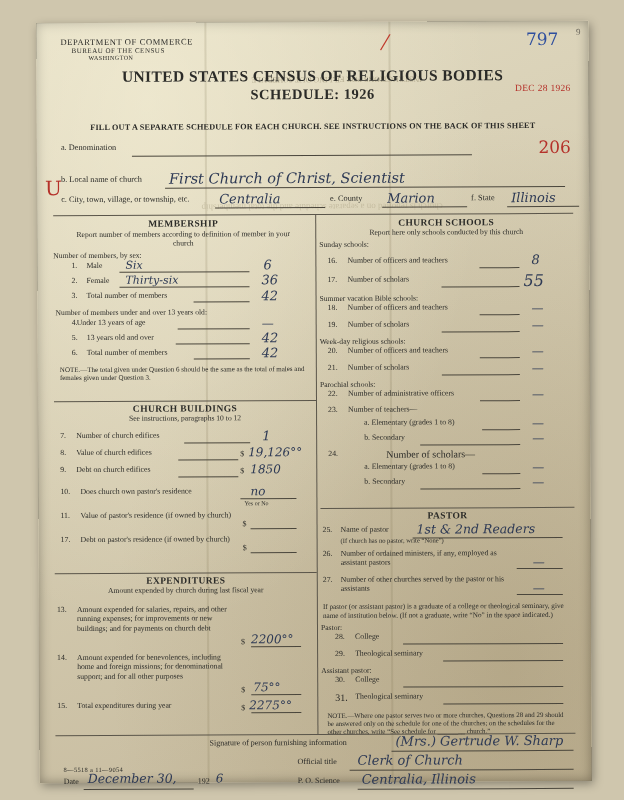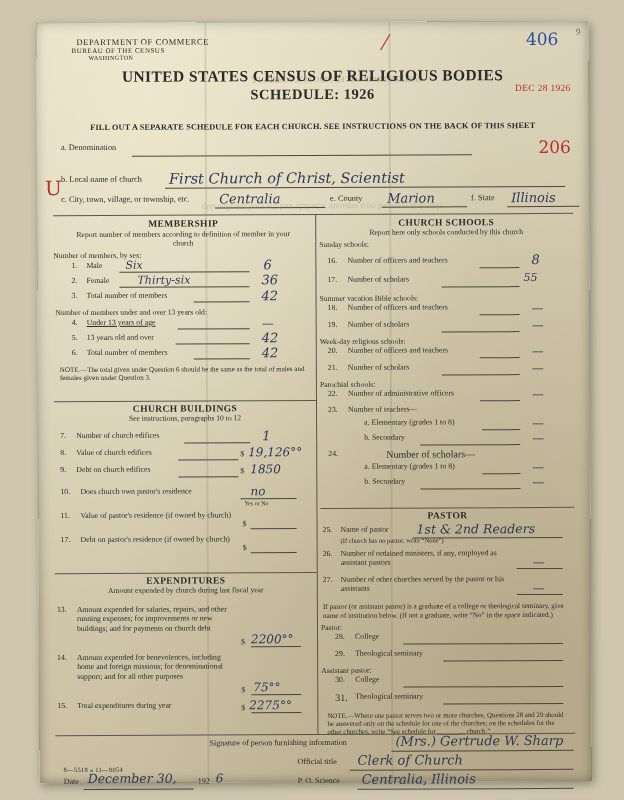--- a/index.html
+++ b/index.html
@@ -30,21 +30,21 @@
   .ink{color:#2b2b28;}
   .hand{
     font-family:"DejaVu Serif", serif;
     font-style:italic;
     color:#2e3a55;
   }
   .red{color:#b5312a;font-family:"DejaVu Serif",serif;}
   .blue-num{color:#2f4f9e;font-family:"DejaVu Serif",serif;}
 
   
-  .dept{position:absolute;left:40px;top:14px;font-size:8.5px;letter-spacing:.6px;}
+  .dept{position:absolute;left:24px;top:14px;font-size:8.5px;letter-spacing:.6px;}
   .bureau{position:absolute;left:35px;top:24px;font-size:7px;letter-spacing:.5px;}
   .wash{position:absolute;left:52px;top:32px;font-size:6px;letter-spacing:.5px;}
   .stamp515{position:absolute;right:30px;top:8px;font-size:17px;}
   .corner9{position:absolute;right:8px;top:6px;font-size:9px;color:#6a665c;}
   .redslash{position:absolute;left:345px;top:6px;font-size:26px;transform:rotate(12deg);color:#c0392b;}
   .upsidedown{
     position:absolute;left:150px;top:26px;width:300px;height:36px;
     font-size:8px;color:#9b9276;transform:rotate(180deg);text-align:center;opacity:.7;
   }
   .title1{position:absolute;left:0;right:0;top:45px;text-align:center;font-size:15.5px;font-weight:bold;letter-spacing:.4px;}
@@ -77,21 +77,21 @@
 <div id="page">
   <div class="sheet">
 
     <div class="fold" style="left:168px"></div>
     <div class="fold" style="left:352px"></div>
 
     <div class="dept ink">DEPARTMENT OF COMMERCE</div>
     <div class="bureau ink">BUREAU OF THE CENSUS</div>
     <div class="wash ink">WASHINGTON</div>
     <div class="corner9">9</div>
-    <div class="stamp515 blue-num">406</div>
+    <div class="stamp515 blue-num">797</div>
     <div class="redslash">/</div>
     <div class="upsidedown">INSTRUCTIONS FOR FILLING OUT SCHEDULE</div>
 
     <div class="title1 ink">UNITED STATES CENSUS OF RELIGIOUS BODIES</div>
     <div class="title2 ink">SCHEDULE: 1926</div>
     <div class="datestamp">DEC 28 1926</div>
     <div class="subtitle ink">FILL OUT A SEPARATE SCHEDULE FOR EACH CHURCH.   SEE INSTRUCTIONS ON THE BACK OF THIS SHEET</div>
 
     <div class="wm">church is reported on a separate schedule and the total membership</div>
 
@@ -131,33 +131,33 @@
         <span class="ink" style="position:absolute;left:18px;font-size:7.8px;">1.</span>
         <span class="ink" style="position:absolute;left:33px;font-size:7.8px;">Male</span>
         <span class="line" style="left:66px;top:11px;width:130px;"></span>
         <span class="hand" style="position:absolute;left:72px;top:-2px;font-size:11px;">Six</span>
         <span class="hand" style="position:absolute;left:210px;top:-3px;font-size:13px;">6</span>
       </div>
       <div style="position:relative;height:15px;">
         <span class="ink" style="position:absolute;left:18px;font-size:7.8px;">2.</span>
         <span class="ink" style="position:absolute;left:33px;font-size:7.8px;">Female</span>
         <span class="line" style="left:66px;top:11px;width:130px;"></span>
-        <span class="hand" style="position:absolute;left:84px;top:-2px;font-size:11px;">Thirty-six</span>
+        <span class="hand" style="position:absolute;left:72px;top:-2px;font-size:11px;">Thirty-six</span>
         <span class="hand" style="position:absolute;left:208px;top:-3px;font-size:13px;">36</span>
       </div>
       <div style="position:relative;height:16px;">
         <span class="ink" style="position:absolute;left:18px;font-size:7.8px;">3.</span>
         <span class="ink" style="position:absolute;left:33px;font-size:7.8px;">Total number of members</span>
         <span class="line" style="left:140px;top:11px;width:56px;"></span>
         <span class="hand" style="position:absolute;left:208px;top:-2px;font-size:13px;">42</span>
       </div>
       <div class="ink" style="font-size:7.6px;margin:1px 0 1px 2px;">Number of members under and over 13 years old:</div>
       <div style="position:relative;height:15px;">
         <span class="ink" style="position:absolute;left:18px;font-size:7.8px;">4.</span>
-        <span class="ink" style="position:absolute;left:33px;font-size:7.8px;text-decoration:underline;">Under 13 years of age</span>
+        <span class="ink" style="position:absolute;left:23px;font-size:7.8px;">Under 13 years of age</span>
         <span class="line" style="left:124px;top:11px;width:72px;"></span>
         <span class="hand" style="position:absolute;left:208px;top:-1px;font-size:12px;">—</span>
       </div>
       <div style="position:relative;height:15px;">
         <span class="ink" style="position:absolute;left:18px;font-size:7.8px;">5.</span>
         <span class="ink" style="position:absolute;left:33px;font-size:7.8px;">13 years old and over</span>
         <span class="line" style="left:122px;top:11px;width:74px;"></span>
         <span class="hand" style="position:absolute;left:208px;top:-2px;font-size:13px;">42</span>
       </div>
       <div style="position:relative;height:15px;">
@@ -260,21 +260,21 @@
       <div style="position:relative;height:19px;">
         <span class="ink" style="position:absolute;left:8px;font-size:7.8px;">16.</span>
         <span class="ink" style="position:absolute;left:28px;font-size:7.8px;">Number of officers and teachers</span>
         <span class="line" style="left:160px;top:12px;width:40px;"></span>
         <span class="hand" style="position:absolute;left:212px;top:-3px;font-size:13px;">8</span>
       </div>
       <div style="position:relative;height:19px;">
         <span class="ink" style="position:absolute;left:8px;font-size:7.8px;">17.</span>
         <span class="ink" style="position:absolute;left:28px;font-size:7.8px;">Number of scholars</span>
         <span class="line" style="left:122px;top:12px;width:78px;"></span>
-        <span class="hand" style="position:absolute;left:204px;top:-3px;font-size:11px;">55</span>
+        <span class="hand" style="position:absolute;left:204px;top:-3px;font-size:16px;">55</span>
       </div>
 
       <div class="ink" style="font-size:7.6px;">Summer vacation Bible schools:</div>
       <div style="position:relative;height:17px;">
         <span class="ink" style="position:absolute;left:8px;font-size:7.8px;">18.</span>
         <span class="ink" style="position:absolute;left:28px;font-size:7.8px;">Number of officers and teachers</span>
         <span class="line" style="left:160px;top:12px;width:40px;"></span>
         <span class="hand" style="position:absolute;left:212px;top:-1px;font-size:12px;">—</span>
       </div>
       <div style="position:relative;height:17px;">

